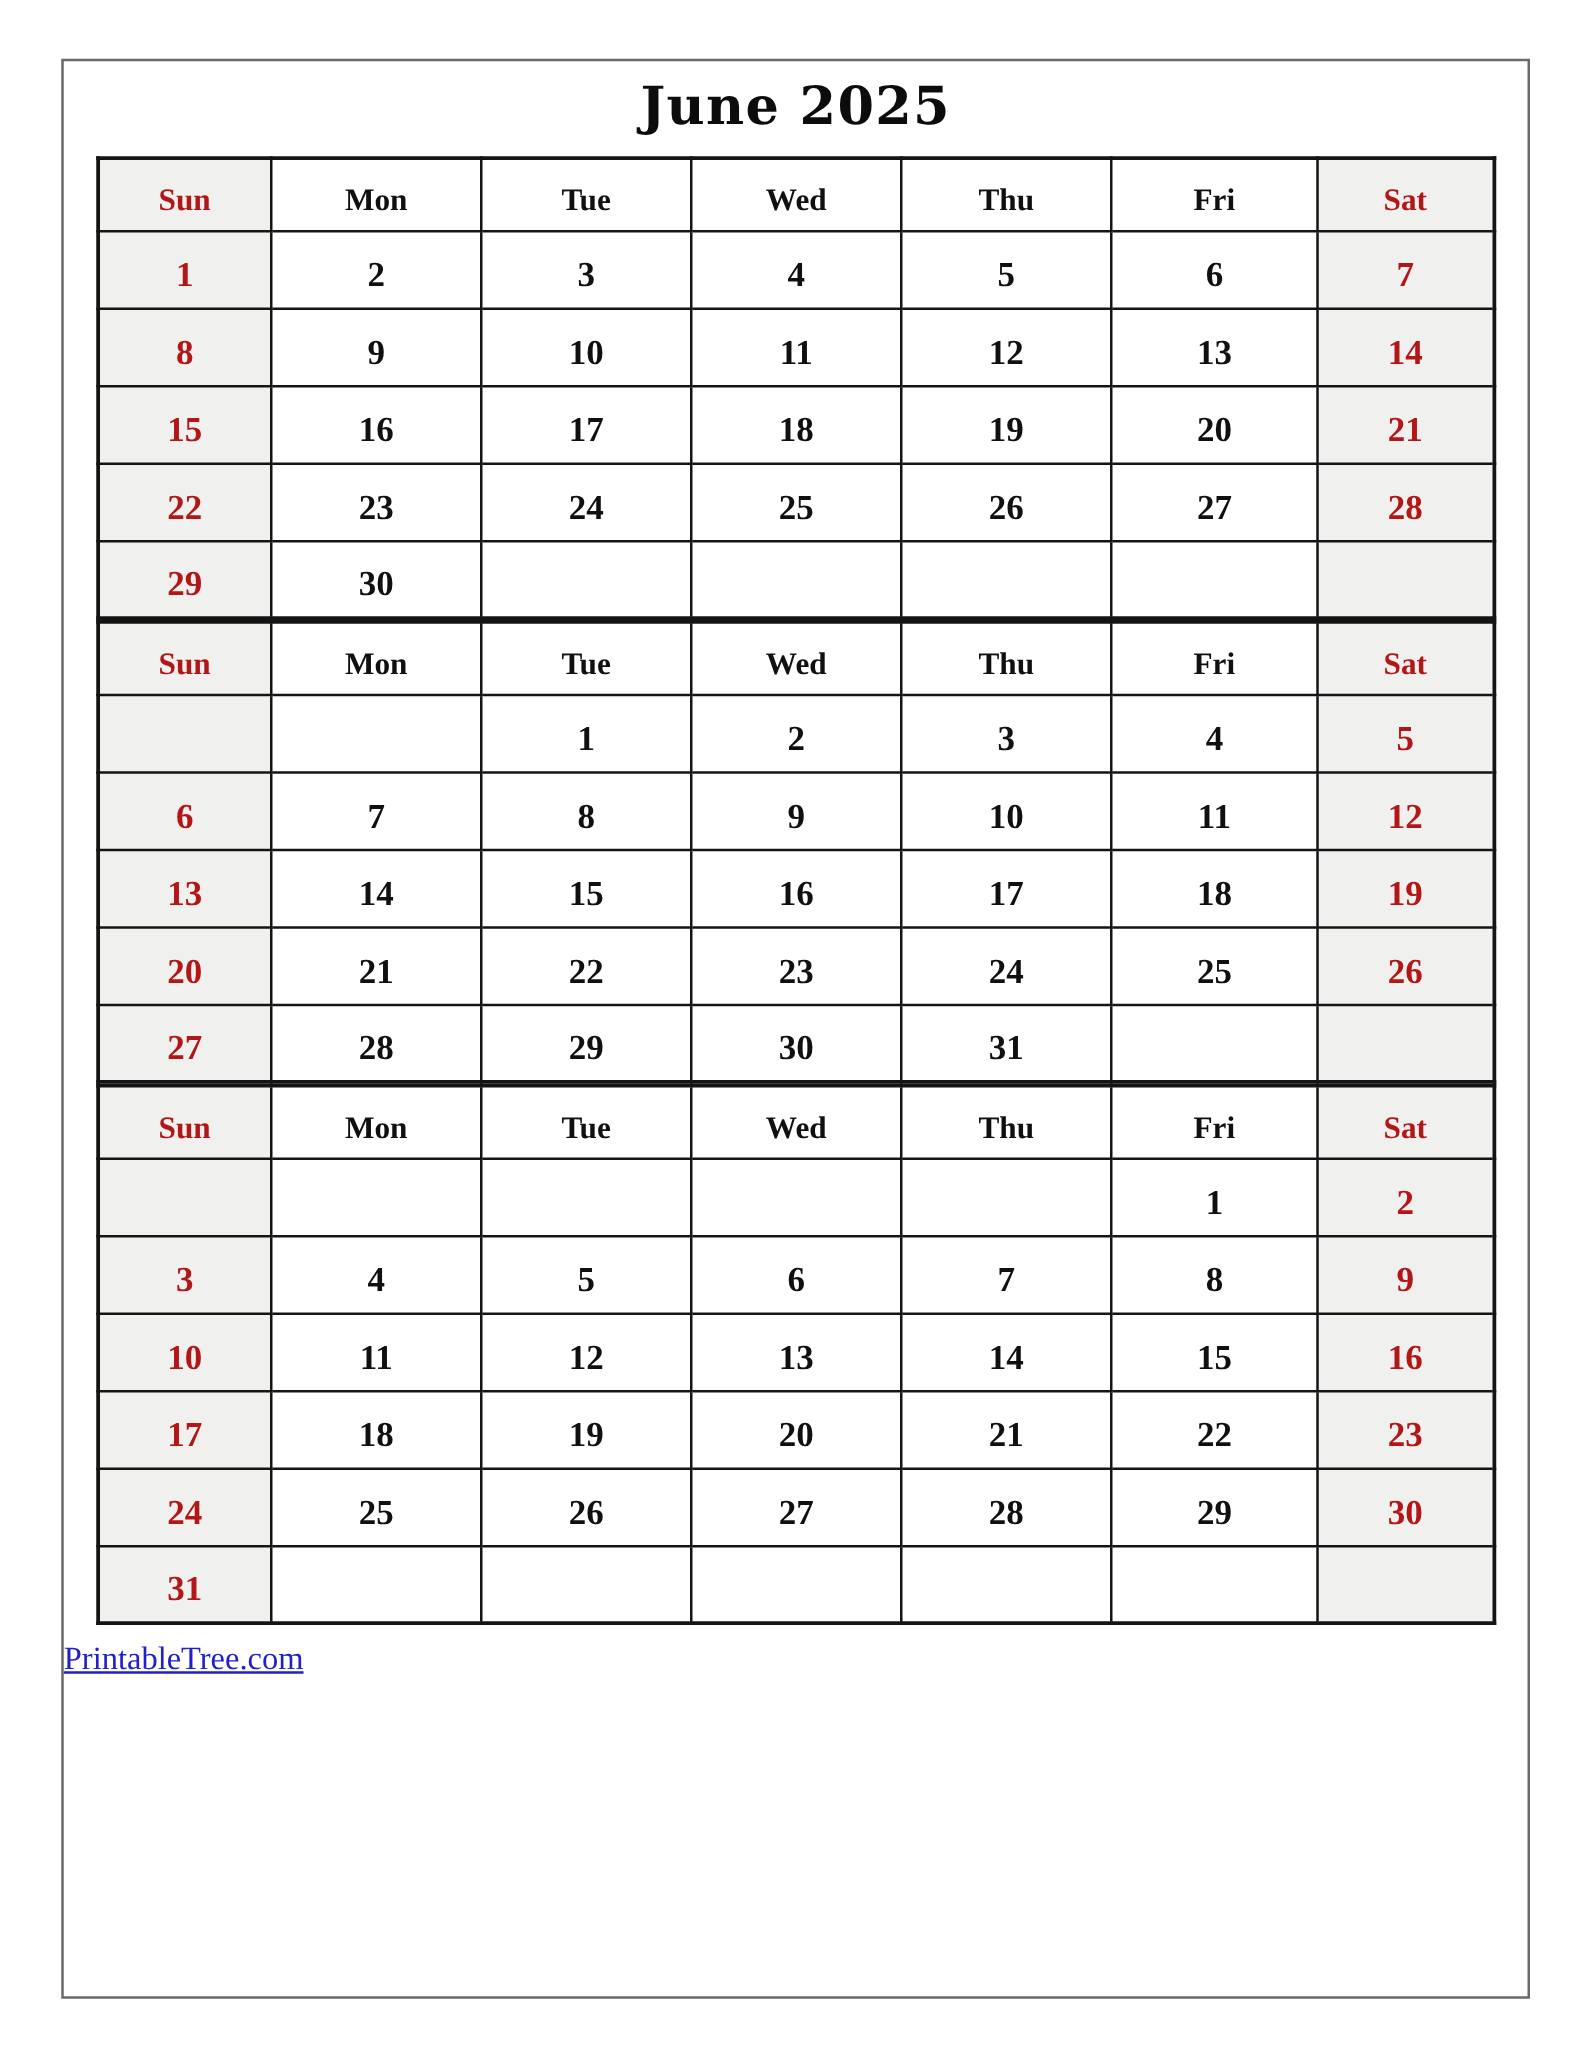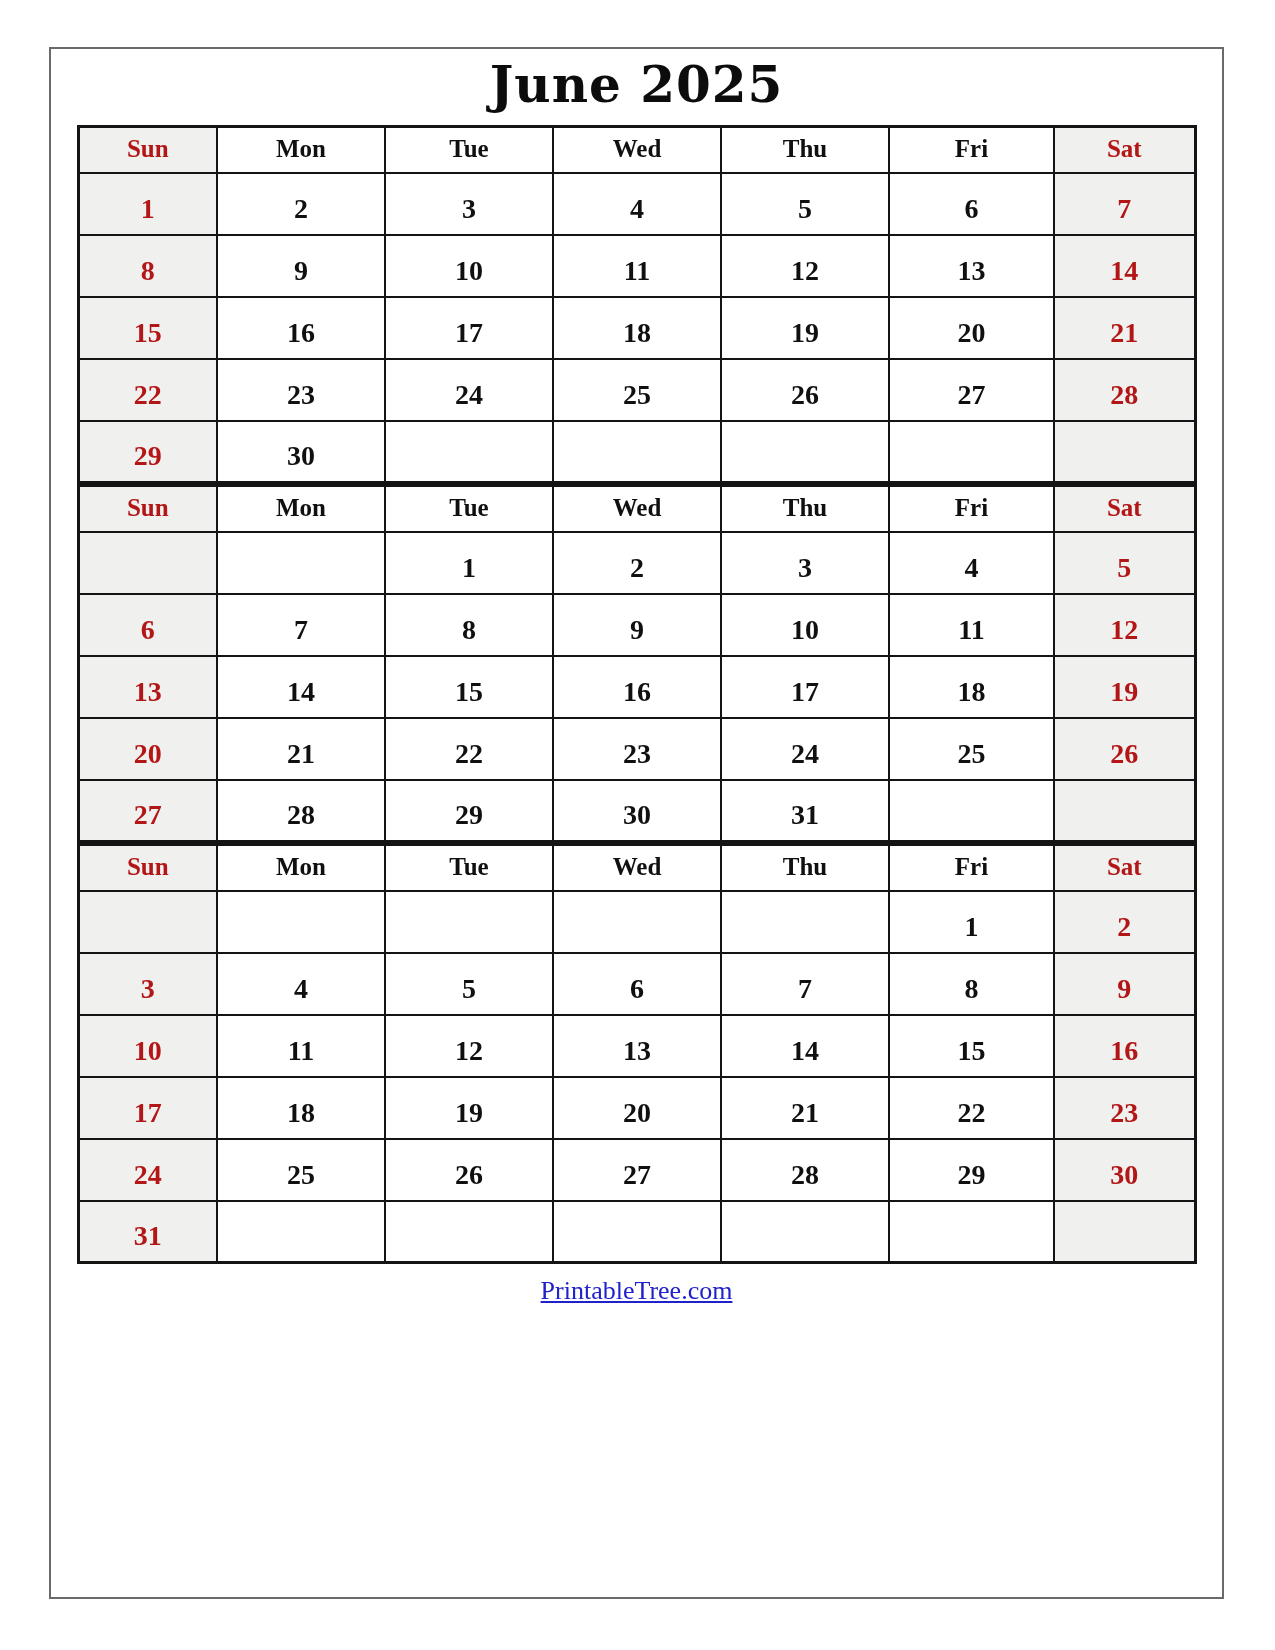--- a/index.html
+++ b/index.html
@@ -21,21 +21,21 @@
     box-sizing: border-box;
     background: #ffffff;
   }
   .month-title {
     margin: 4px 0 8px 0;
     height: 64px;
     line-height: 64px;
     text-align: center;
     font-family: "DejaVu Serif", serif;
     font-weight: 900;
-    font-size: 50px;
+    font-size: 42px;
     letter-spacing: 1px;
     color: #0c0c0c;
   }
   .month-section.spaced .month-title {
     margin-top: 46px;
   }
   table.calendar {
     width: 1117px;
     margin: 0 auto;
     border-collapse: collapse;
@@ -48,39 +48,39 @@
   table.calendar col.c-sat { width: 141px; }
   table.calendar th, table.calendar td {
     border: 2px solid #141414;
     vertical-align: bottom;
     text-align: center;
     padding: 0 0 9px 0;
     background: #ffffff;
     box-sizing: border-box;
   }
   table.calendar th {
-    height: 46px;
+    height: 58px;
     font-size: 25px;
     font-weight: bold;
     color: #101010;
   }
   table.calendar td {
     height: 62px;
     font-size: 28px;
     font-weight: bold;
     color: #101010;
   }
   table.calendar th.sun, table.calendar th.sat,
   table.calendar td.sun, table.calendar td.sat {
     background: var(--weekend-bg, #f0f0ee);
     color: var(--accent-red, #b21616);
   }
   .footer {
     margin-top: 12px;
-    text-align: center;
+    text-align: left;
   }
   .footer a {
     font-family: "Liberation Serif", serif;
     font-size: 26px;
     color: var(--footer-blue, #2121cc);
     text-decoration: underline;
     cursor: pointer;
   }
 </style>
 </head>

